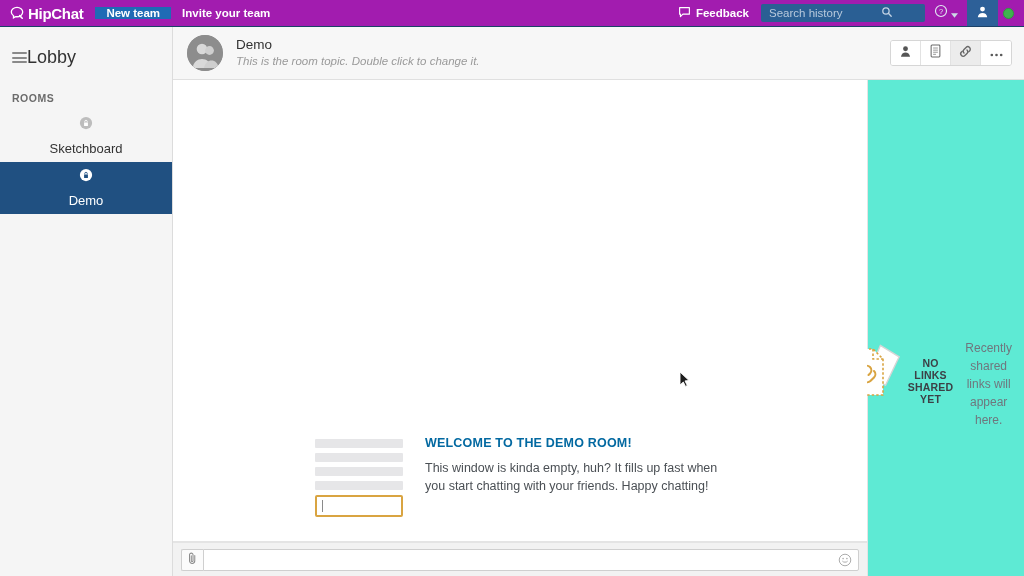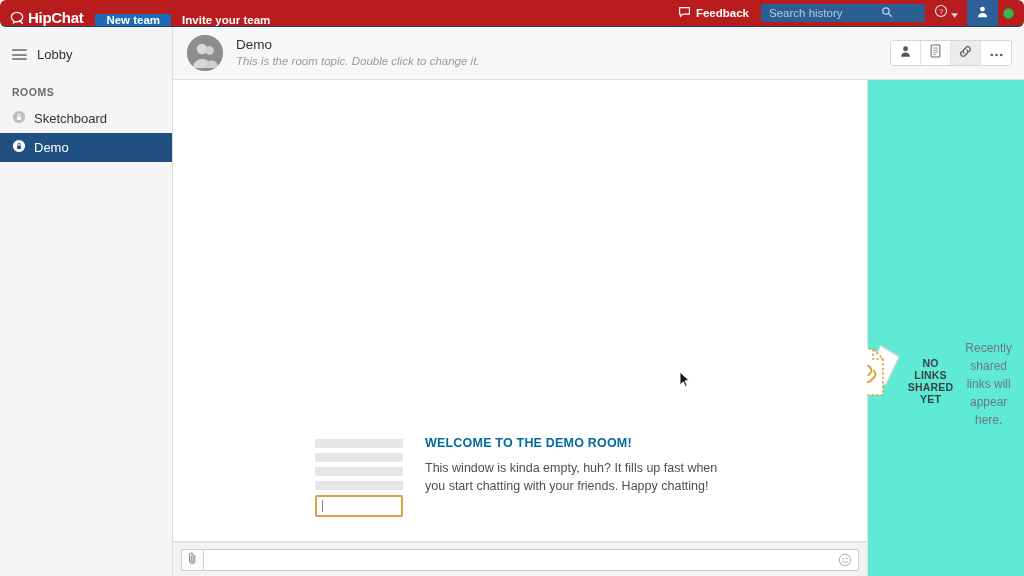--- a/index.html
+++ b/index.html
@@ -7,25 +7,24 @@
     width: 1024px; height: 576px;
     font-family: "Liberation Sans", sans-serif;
     background: #ffffff;
     overflow: hidden;
   }
   .app { position: relative; width: 1024px; height: 576px; display: flex; flex-direction: column; }
 
   
   .topbar {
     height: 27px; flex: 0 0 27px;
-    background: #b91c1c;
-    display: flex; align-items: flex-end;
+    background: #a21caf;
+    display: flex; align-items: center;
     border-bottom: 1px solid #1a4268;
     position: relative;
-    border-radius: 6px;
   }
   .logo {
     display: flex; align-items: center; gap: 4px;
     padding: 0 12px 0 10px;
     color: #fff; font-size: 15px; font-weight: bold; letter-spacing: -0.3px;
   }
   .logo-glyph { width: 14px; height: 14px; display: block; }
   .topbtn {
     display: flex; align-items: center; padding: 0 11px;
     color: #ffffff; font-size: 11.5px; font-weight: bold;
@@ -56,32 +55,32 @@
   
   .body { flex: 1; display: flex; min-height: 0; }
 
   
   .sidebar {
     width: 173px; flex: 0 0 173px;
     background: #f5f5f5; border-right: 1px solid #dcdcdc;
     padding-top: 14px; position: relative;
   }
   .lobby {
-    display: flex; align-items: center; gap: 10px;
-    padding: 6px 14px 6px 12px; color: #333; font-size: 13px; cursor: pointer;
+    display: flex; align-items: center; 
+    padding: 6px 14px 6px 12px; color: #333; font-size: 18px; cursor: pointer;
   }
   .hamburger { display: flex; flex-direction: column; gap: 2.5px; width: 15px; }
   .hamburger span { display: block; height: 2px; background: #8a8a8a; border-radius: 1px; }
   .section-title {
     padding: 18px 12px 6px 12px;
     font-size: 10.5px; font-weight: bold; color: #6b6b6b; letter-spacing: 0.5px;
   }
   .room {
     display: flex; align-items: center; gap: 8px;
-    padding: 6px 12px; font-size: 13px; color: #333; cursor: pointer;
+    padding: 6px 12px; font-size: 13px; color: #333; cursor: pointer; flex-direction: column;
   }
   .room.selected { background: #205081; color: #ffffff; }
   .room-icon { width: 14px; height: 14px; flex: 0 0 14px; }
 
   
   .center { flex: 1; display: flex; flex-direction: column; min-width: 0; background: #fff; }
   .roomheader {
     height: 53px; flex: 0 0 53px;
     background: #f7f7f7; border-bottom: 1px solid #e0e0e0;
     display: flex; align-items: center; padding: 0 12px 0 14px;

